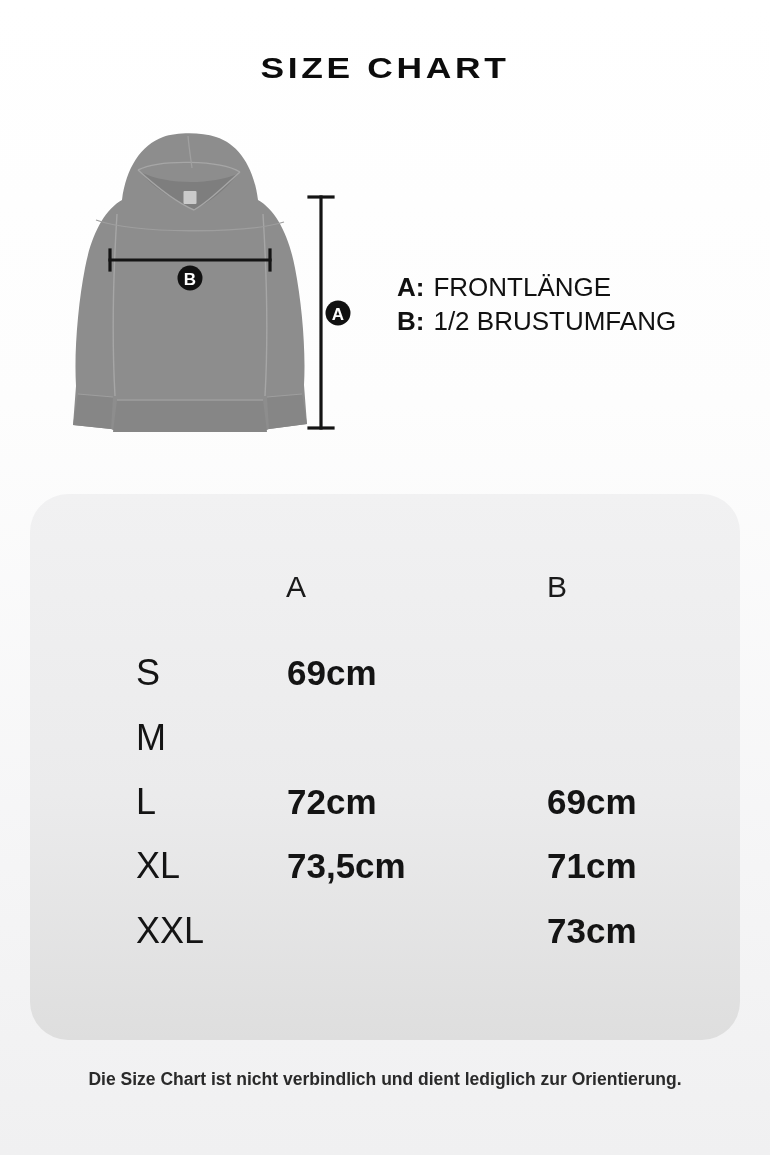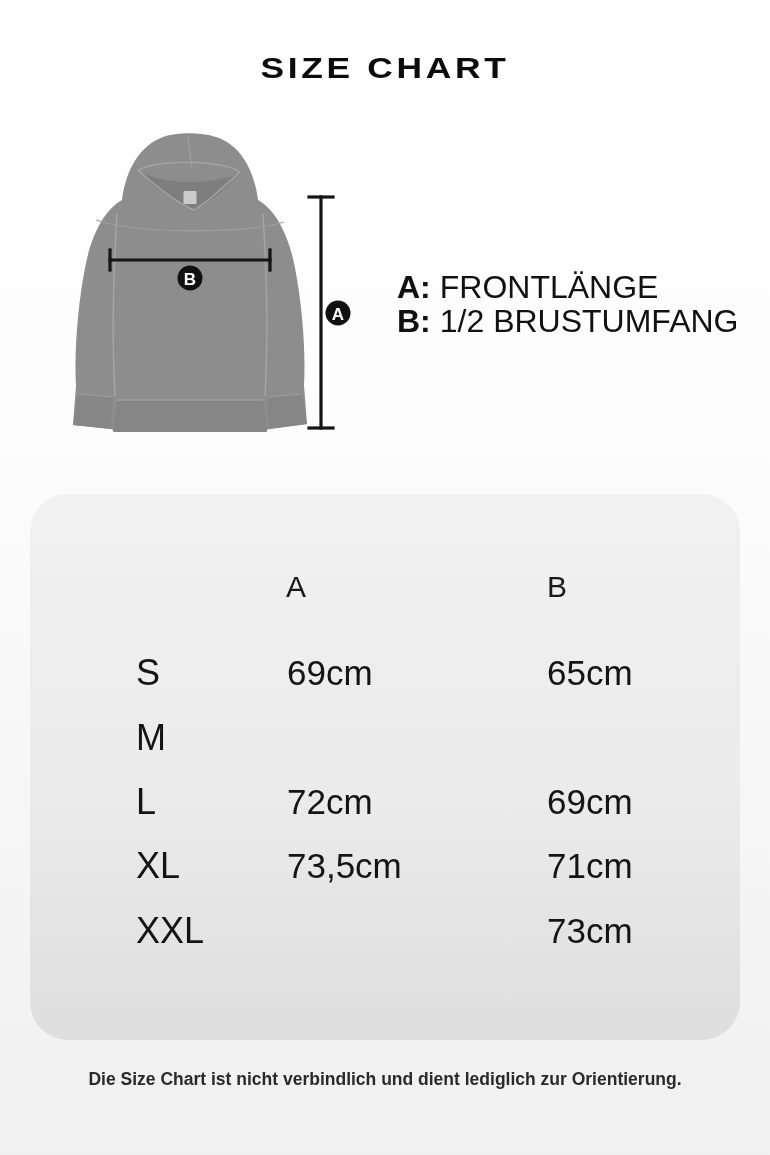--- a/index.html
+++ b/index.html
@@ -41,21 +41,21 @@
     top: 128px;
     width: 310px;
     height: 330px;
   }
 
   
   .legend {
     position: absolute;
     left: 397px;
     top: 270px;
-    font-size: 32px;
+    font-size: 26px;
     line-height: 34px;
     color: #111111;
     white-space: nowrap;
   }
   .legend .lg-key { font-weight: bold; margin-right: 9px; }
 
   
   .panel {
     position: absolute;
     left: 30px;
@@ -73,21 +73,21 @@
   .tbody { position: absolute; top: 147px; left: 0; width: 100%; }
   .trow { position: relative; height: 64.4px; }
   .cell {
     position: absolute;
     top: 50%;
     transform: translateY(-50%);
     color: #141414;
     white-space: nowrap;
   }
   .cell.size { left: 106px; font-size: 36px; font-weight: 400; }
-  .cell.val  { font-size: 35px; font-weight: normal; }
+  .cell.val  { font-size: 35px; font-weight: bold; }
   .cell.val-a { left: 257px; }
   .cell.val-b { left: 517px; }
 
   
   .footer {
     position: absolute;
     top: 1067px;
     left: 0;
     width: 100%;
     text-align: center;
@@ -175,21 +175,20 @@
 
   <div class="panel">
     <div class="thead">
       <div class="col col-a">A</div>
       <div class="col col-b">B</div>
     </div>
     <div class="tbody" id="tbody">
   <div class="trow">
     <div class="cell size">S</div>
     <div class="cell val val-a">69cm</div>
-    <div class="cell val val-b">65cm</div>
   </div>
 
   <div class="trow">
     <div class="cell size">M</div>
   </div>
 
   <div class="trow">
     <div class="cell size">L</div>
     <div class="cell val val-a">72cm</div>
     <div class="cell val val-b">69cm</div>

